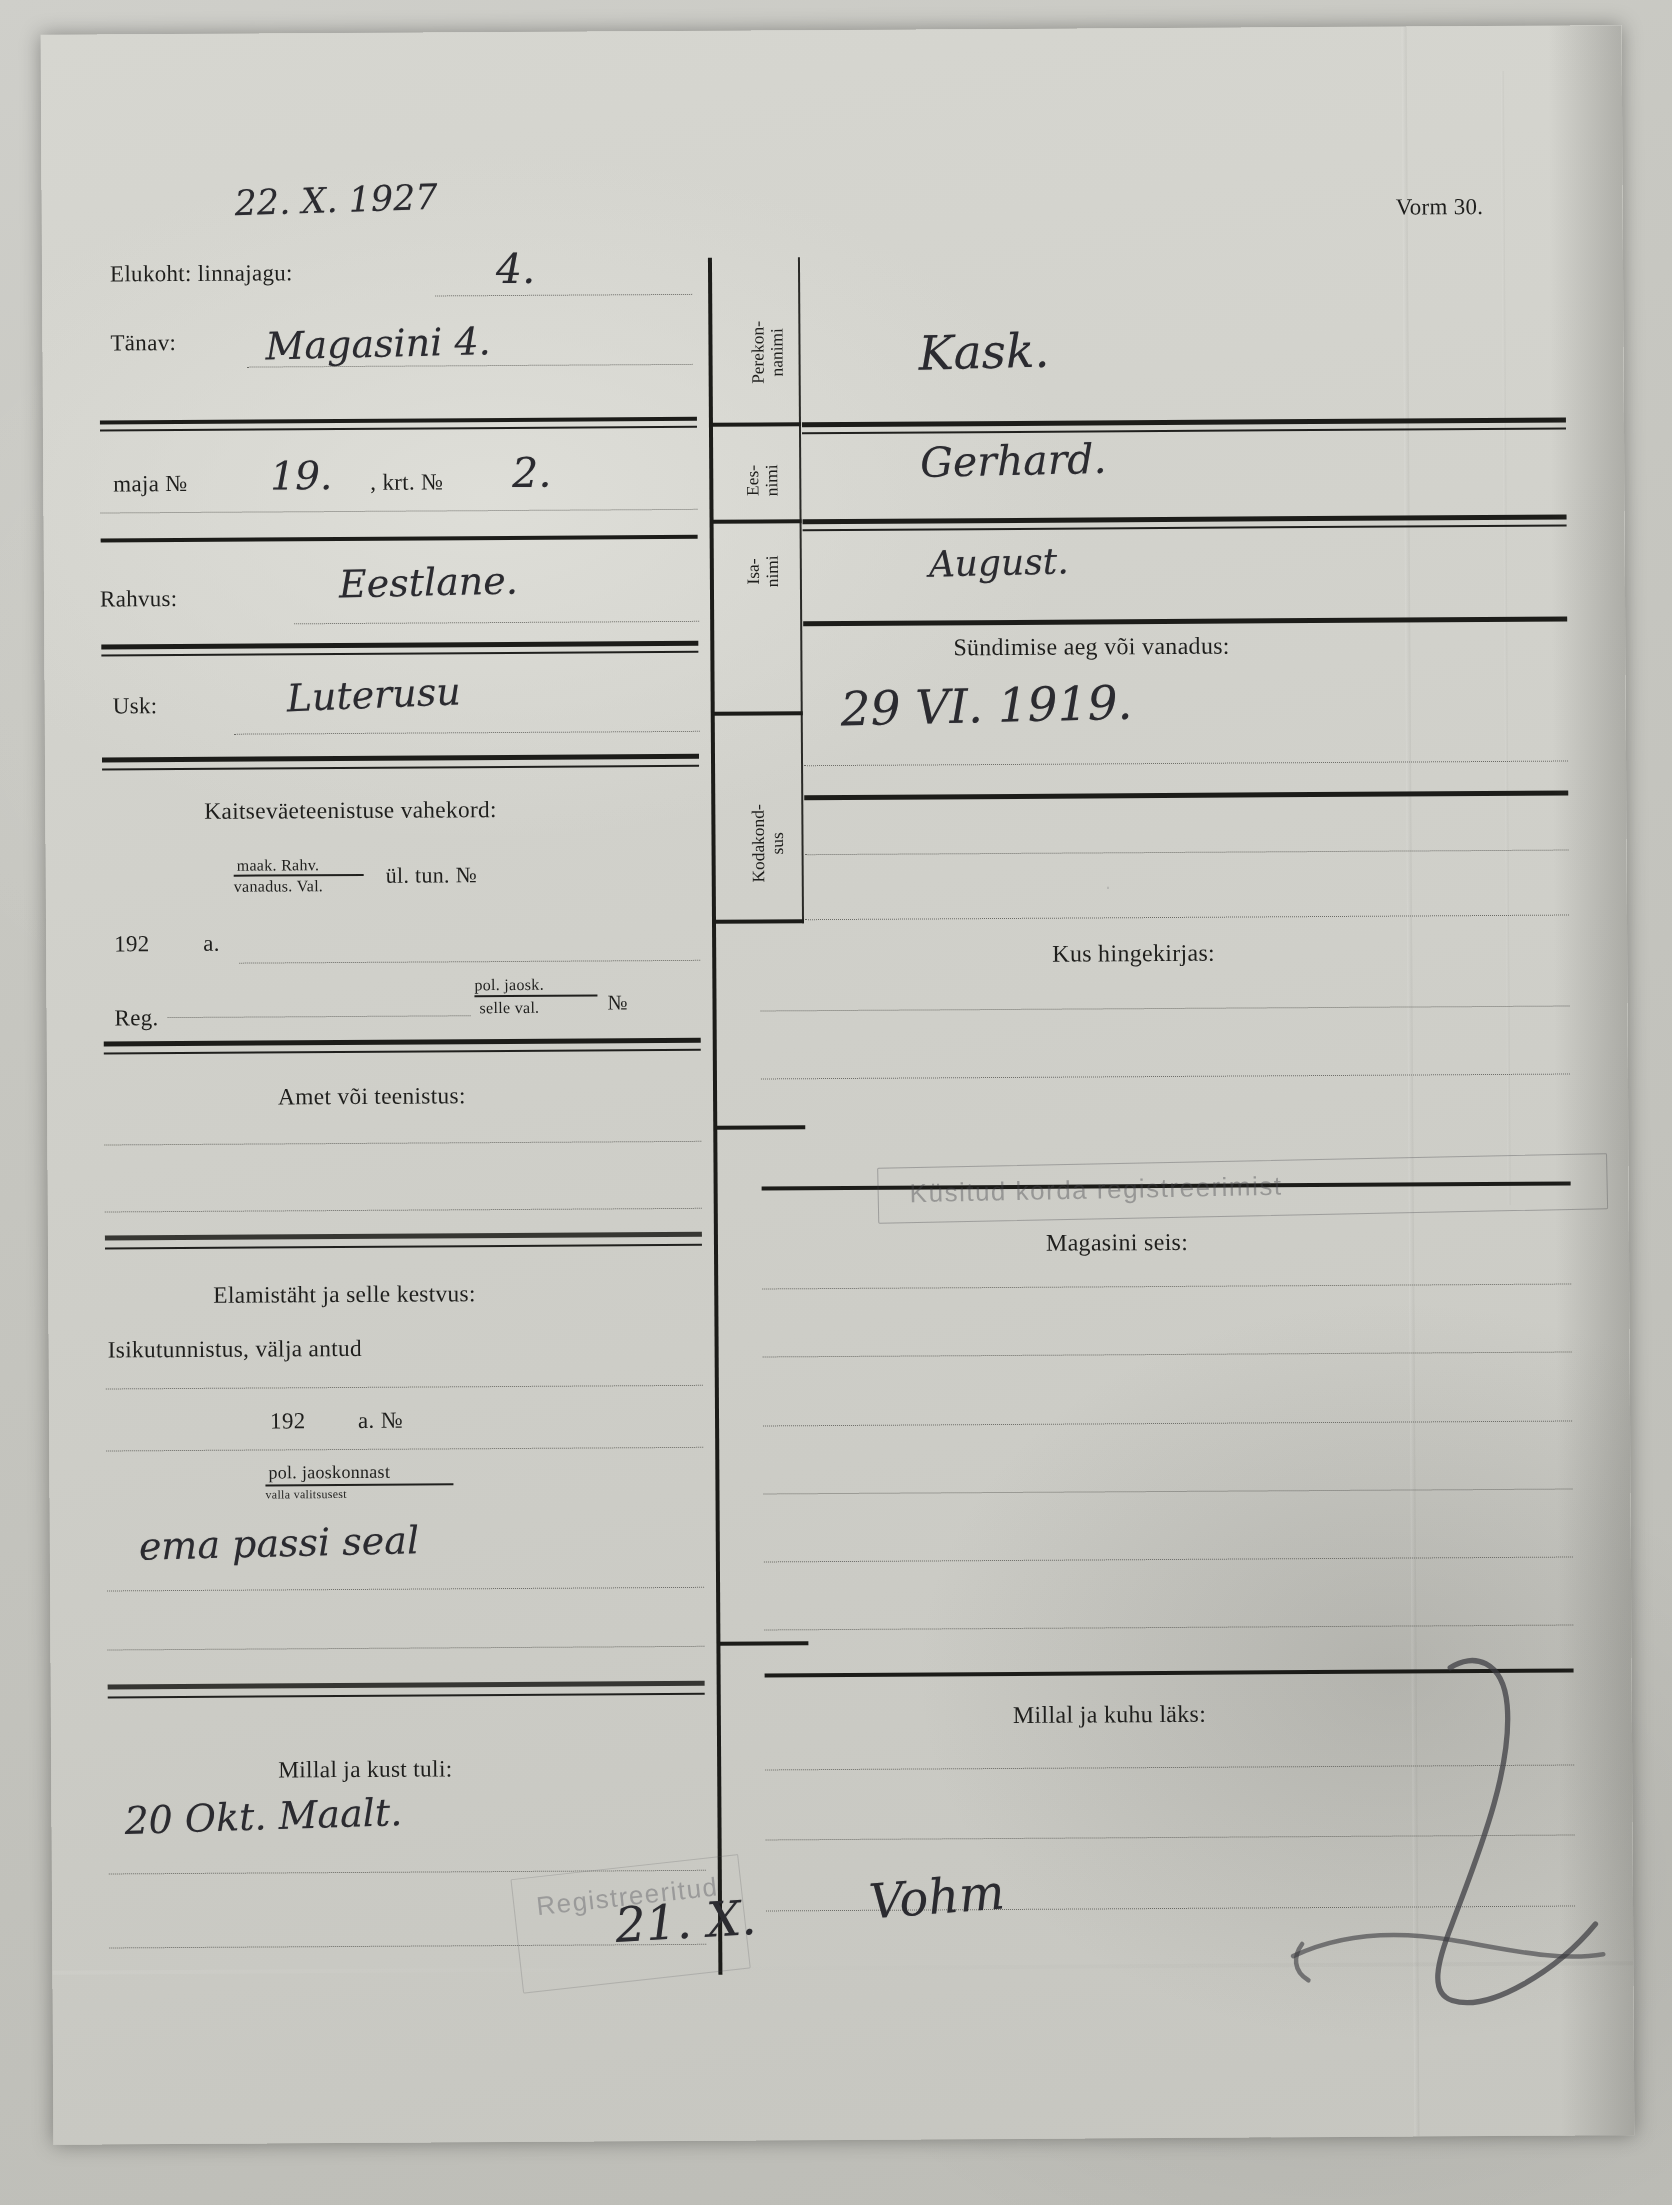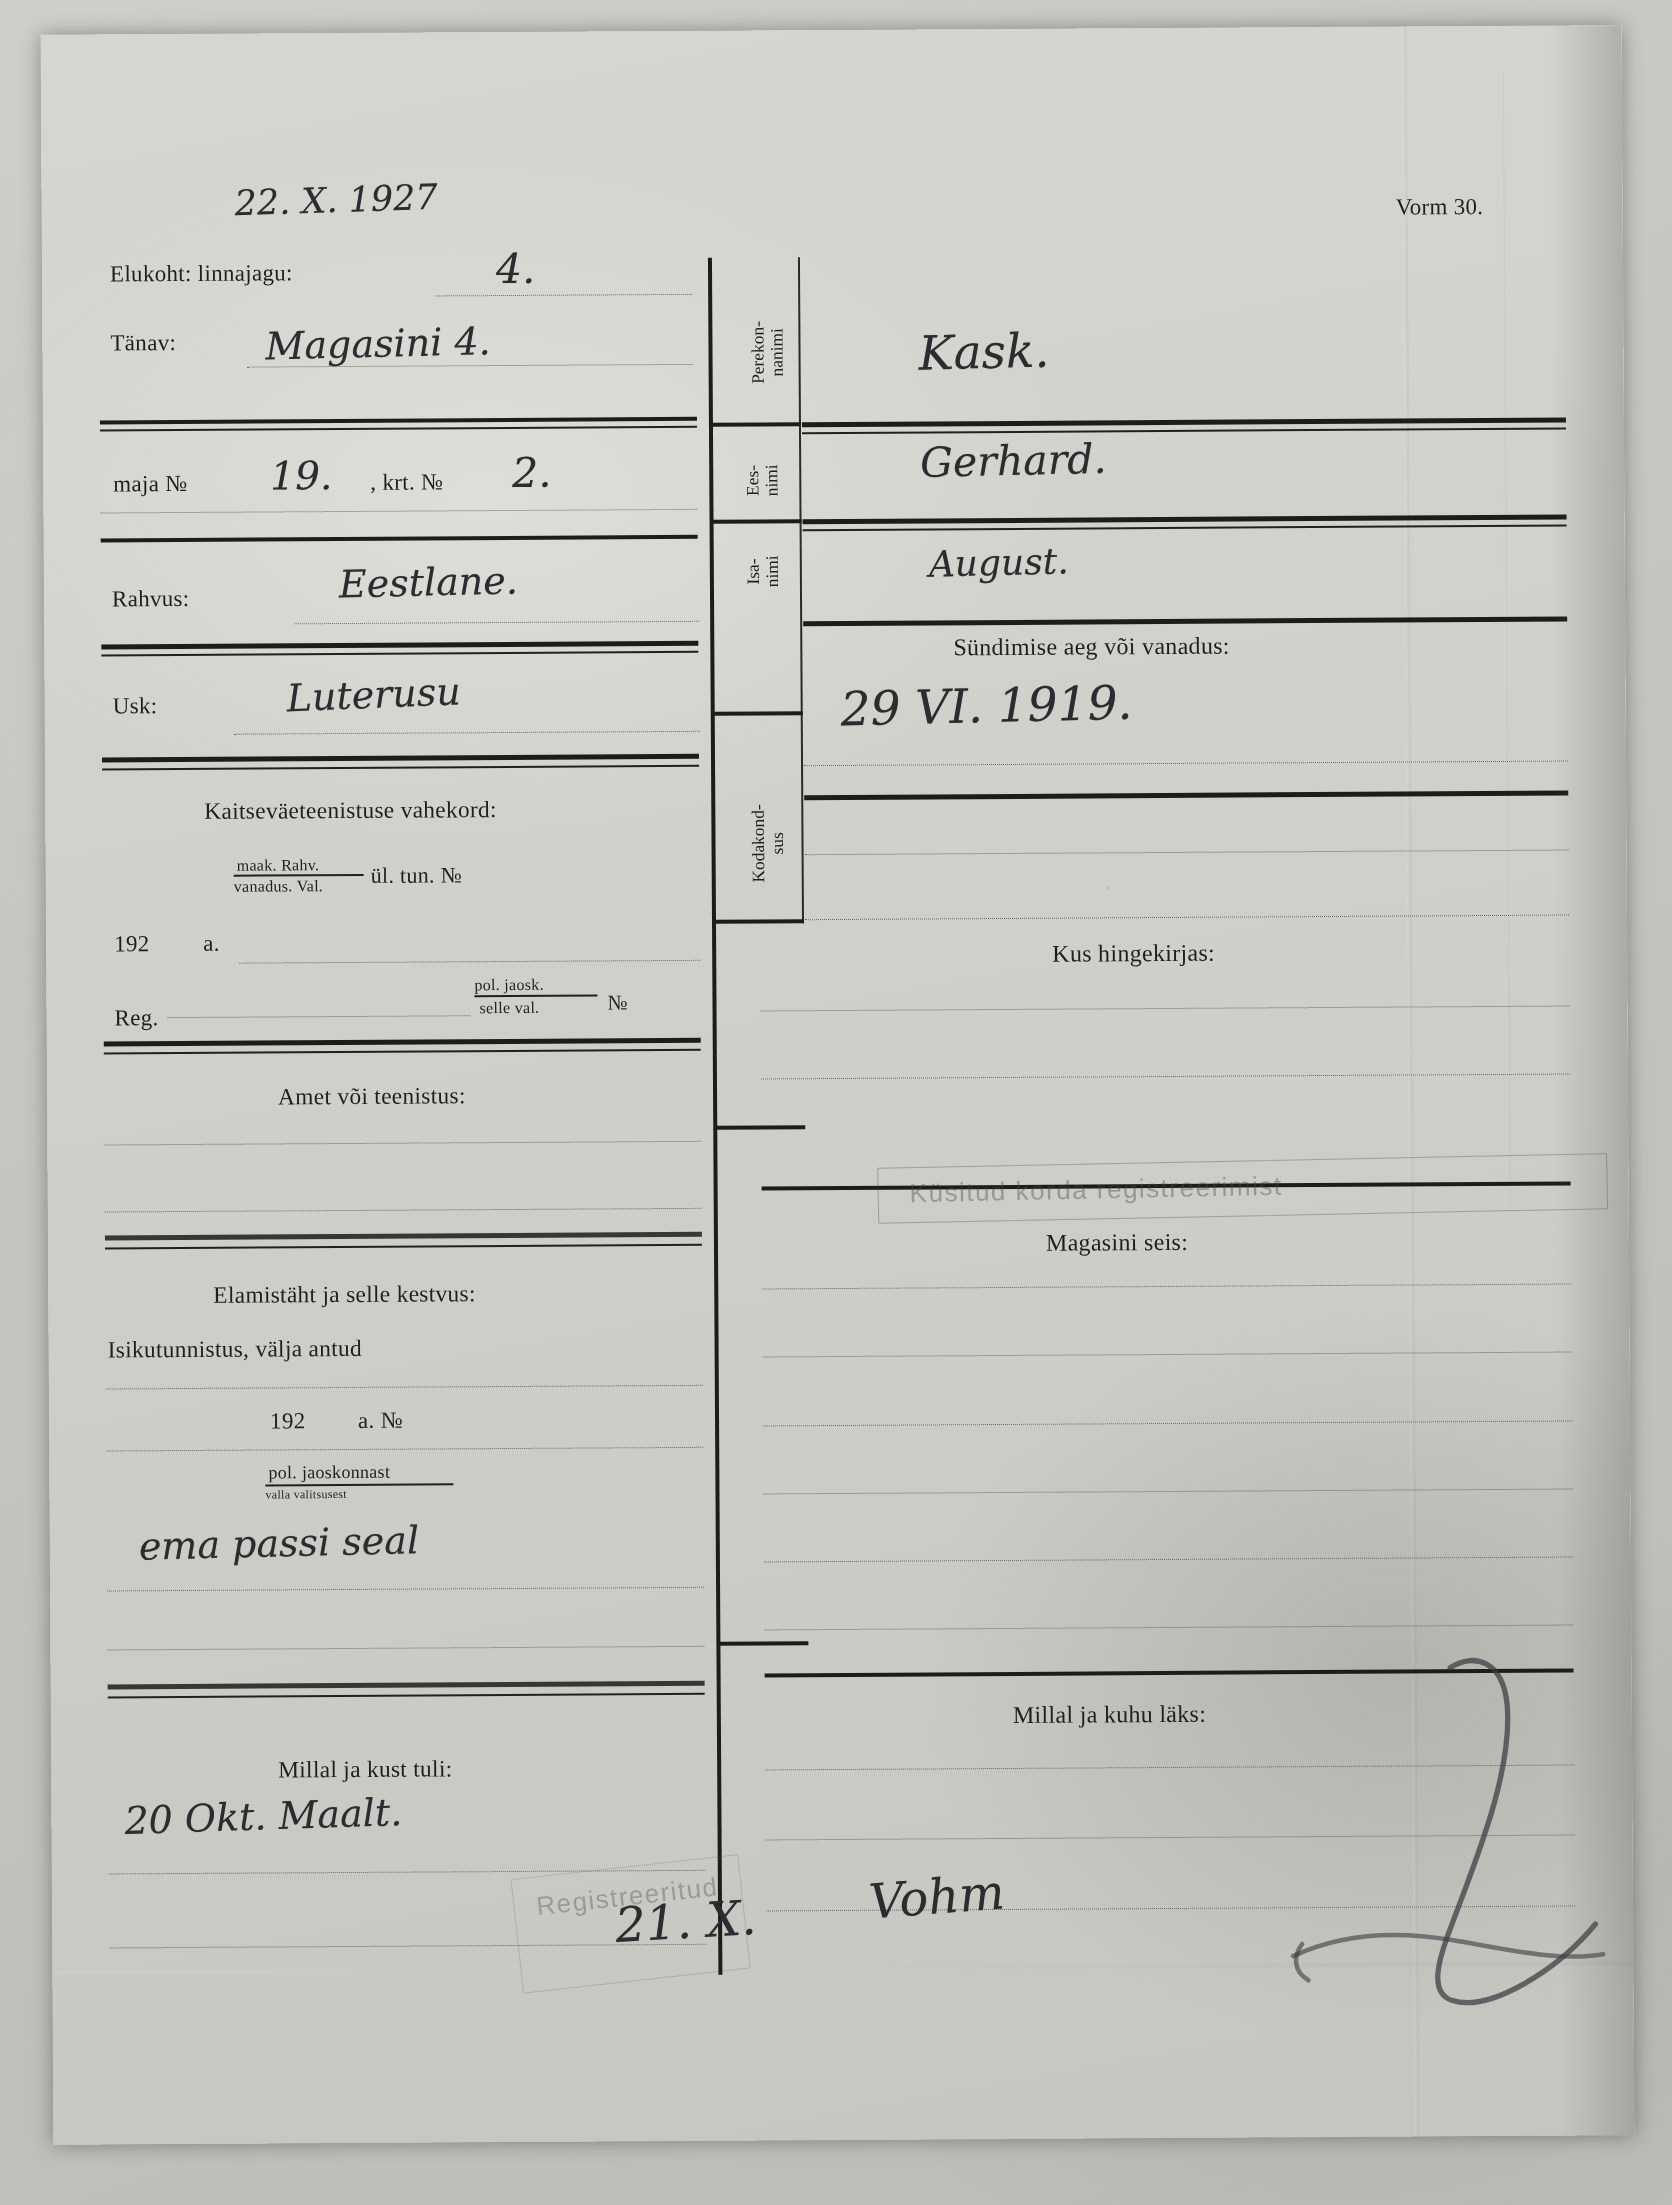--- a/index.html
+++ b/index.html
@@ -153,40 +153,40 @@
       <div class="hline" style="left:57px;top:395px;width:597px;height:1.5px;"></div>
 
       <div class="lbl" style="left:70px;top:437px;">maja №</div>
       <div class="hw" style="left:227px;top:420px;font-size:39px;">19.</div>
       <div class="lbl" style="left:327px;top:437px;">, krt. №</div>
       <div class="hw" style="left:469px;top:417px;font-size:41px;">2.</div>
       <div class="dotline" style="left:57px;top:478px;width:597px;"></div>
 
       <div class="hline thick" style="left:57px;top:504px;width:597px;height:3.8px;"></div>
 
-      <div class="lbl" style="left:68px;top:552px;">Rahvus:</div>
+      <div class="lbl" style="left:56px;top:552px;">Rahvus:</div>
       <div class="hw" style="left:295px;top:528px;font-size:38px;transform:rotate(-1deg);">Eestlane.</div>
       <div class="dotline" style="left:250px;top:590px;width:405px;"></div>
 
       <div class="hline thick" style="left:57px;top:610px;width:597px;height:4.5px;"></div>
       <div class="hline" style="left:57px;top:620px;width:597px;height:1.5px;"></div>
 
       <div class="lbl" style="left:68px;top:659px;">Usk:</div>
       <div class="hw" style="left:242px;top:640px;font-size:38px;transform:rotate(-2deg);">Luterusu</div>
       <div class="dotline" style="left:189px;top:700px;width:466px;"></div>
 
       <div class="hline thick" style="left:57px;top:723px;width:597px;height:4.5px;"></div>
       <div class="hline" style="left:57px;top:734px;width:597px;height:1.5px;"></div>
 
       <div class="lbl" style="left:159px;top:764px;font-size:23.4px;">Kaitseväeteenistuse vahekord:</div>
 
       <div class="lbl xs" style="left:191px;top:823px;">maak. Rahv.</div>
       <div class="lbl xs" style="left:188px;top:844px;">vanadus. Val.</div>
       <div class="hline" style="left:188px;top:841px;width:130px;height:1.5px;"></div>
-      <div class="lbl sm" style="left:325px;top:830px;font-size:22px;">ül. tun. №</div>
+      <div class="lbl sm" style="left:340px;top:830px;font-size:22px;">ül. tun. №</div>
 
       <div class="lbl" style="left:68px;top:897px;">192</div>
       <div class="lbl" style="left:157px;top:897px;">a.</div>
       <div class="dotline" style="left:193px;top:929px;width:461px;"></div>
 
       <div class="lbl" style="left:68px;top:951px;margin-top:20px;">Reg.</div>
       <div class="lbl xs" style="left:428px;top:944px;">pol. jaosk.</div>
       <div class="lbl xs" style="left:433px;top:967px;">selle val.</div>
       <div class="hline" style="left:428px;top:963px;width:123px;height:1.5px;"></div>
       <div class="lbl sm" style="left:561px;top:959px;font-size:21px;">№</div>

